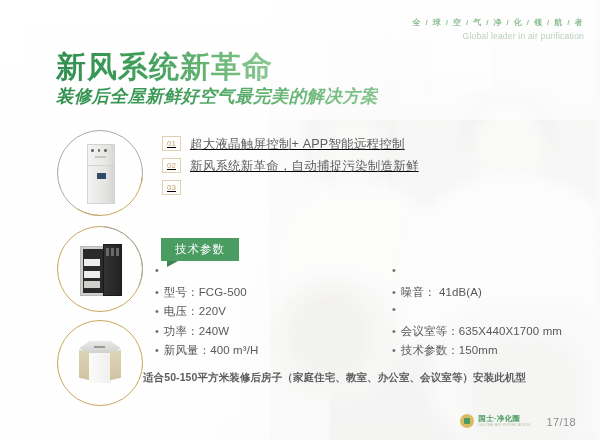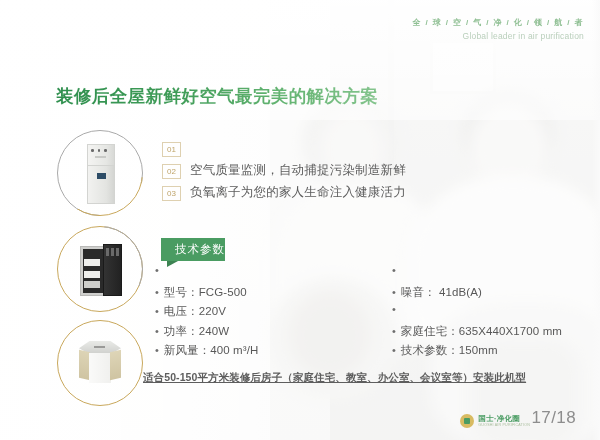--- a/index.html
+++ b/index.html
@@ -166,34 +166,36 @@
     font-size: 17.5px;
     font-weight: bold;
     letter-spacing: 0.4px;
     z-index: 6;
     background: linear-gradient(90deg,#2f8f4e 0%, #3e9b57 35%, #64b472 70%, #84c48d 100%);
     -webkit-background-clip: text;
     background-clip: text;
     color: transparent;
     -webkit-text-fill-color: transparent;
     white-space: nowrap;
+    font-style: italic;
   }
 
   
   .features {
     position: absolute;
     left: 162px;
     top: 136px;
     z-index: 6;
   }
   .feature-row {
     display: flex;
-    align-items: flex-end;
+    align-items: flex-start;
     height: 21px;
     margin-bottom: 1px;
+    text-decoration: underline;
   }
   .feature-num {
     width: 17px;
     height: 13px;
     line-height: 13px;
     text-align: center;
     font-size: 8px;
     color: #bfa46a;
     border: 1px solid #ded0b0;
     background: rgba(255,255,255,0.35);
@@ -324,21 +326,21 @@
     position: absolute;
     left: 161px;
     top: 238px;
     z-index: 6;
   }
   .banner-body {
     background: #4a9c62;
     color: #ffffff;
     font-size: 11.5px;
     letter-spacing: 1px;
-    padding: 4px 0 4px 14px;
+    padding: 4px 14px 4px 14px;
     position: relative;
     white-space: nowrap;
   }
   .banner-tail {
     position: absolute;
     left: 6px;
     bottom: -6px;
     width: 0; height: 0;
     border-left: 11px solid #3c8352;
     border-bottom: 6px solid transparent;
@@ -374,21 +376,20 @@
   .footnote {
     position: absolute;
     left: 143px;
     top: 371px;
     font-size: 10.5px;
     font-weight: bold;
     color: #5e5e5e;
     letter-spacing: 0.1px;
     white-space: nowrap;
     z-index: 6;
-    text-decoration: underline;
   }
 
   
   .footer-brand {
     position: absolute;
     right: 70px;
     bottom: 12px;
     display: flex;
     align-items: center;
     z-index: 6;
@@ -421,21 +422,21 @@
     font-size: 3.6px;
     color: #a9bd9d;
     letter-spacing: 0.2px;
     margin-top: 1.5px;
     white-space: nowrap;
   }
   .page-num {
     position: absolute;
     right: 24px;
     bottom: 12px;
-    font-size: 17px;
+    font-size: 11px;
     color: #8d8d8d;
     letter-spacing: 0.4px;
     z-index: 6;
   }
 </style>
 </head>
 <body>
 
 <div id="slide">
 
@@ -458,33 +459,34 @@
     <div class="bg-veil-left"></div>
     <div class="bg-veil-top"></div>
     <div class="bg-edge-right"></div>
   </div>
 
   <div class="tagline">
     <div class="tagline-cn">全 / 球 / 空 / 气 / 净 / 化 / 领 / 航 / 者</div>
     <div class="tagline-en">Global leader in air purification</div>
   </div>
 
+  <div class="title-main">新风系统新革命</div>
   <div class="title-sub">装修后全屋新鲜好空气最完美的解决方案</div>
 
   <div class="features">
     <div class="feature-row">
       <div class="feature-num">01</div>
+      <div class="feature-text">超大液晶触屏控制+ APP智能远程控制</div>
     </div>
     <div class="feature-row">
       <div class="feature-num">02</div>
-      <div class="feature-text">空气质量监测，自动捕捉污染制造新鲜</div>
+      <div class="feature-text">新风系统新革命，自动捕捉污染制造新鲜</div>
     </div>
     <div class="feature-row">
       <div class="feature-num">03</div>
-      <div class="feature-text">负氧离子为您的家人生命注入健康活力</div>
     </div>
   </div>
 
   <div class="circle" style="left:57px; top:130px;">
     <div class="ring-gray"></div>
     <div class="ring-gold"></div>
     <div class="prod">
       <div class="p1">
         <div class="p1-top">
           <div class="p1-dots">
@@ -569,21 +571,21 @@
     </div>
     <div class="spec-row">
       <span class="spec-dot">•</span>
       <span class="spec-text">噪音： 41dB(A)</span>
     </div>
     <div class="spec-row">
       <span class="spec-dot">•</span>
     </div>
     <div class="spec-row">
       <span class="spec-dot">•</span>
-      <span class="spec-text">家庭住宅：635X440X1700 mm</span>
+      <span class="spec-text">会议室等：635X440X1700 mm</span>
     </div>
     <div class="spec-row">
       <span class="spec-dot">•</span>
       <span class="spec-text">技术参数：150mm</span>
     </div>
   </div>
 
   <div class="footnote">适合50-150平方米装修后房子（家庭住宅、教室、办公室、会议室等）安装此机型</div>
 
   <div class="footer-brand">

